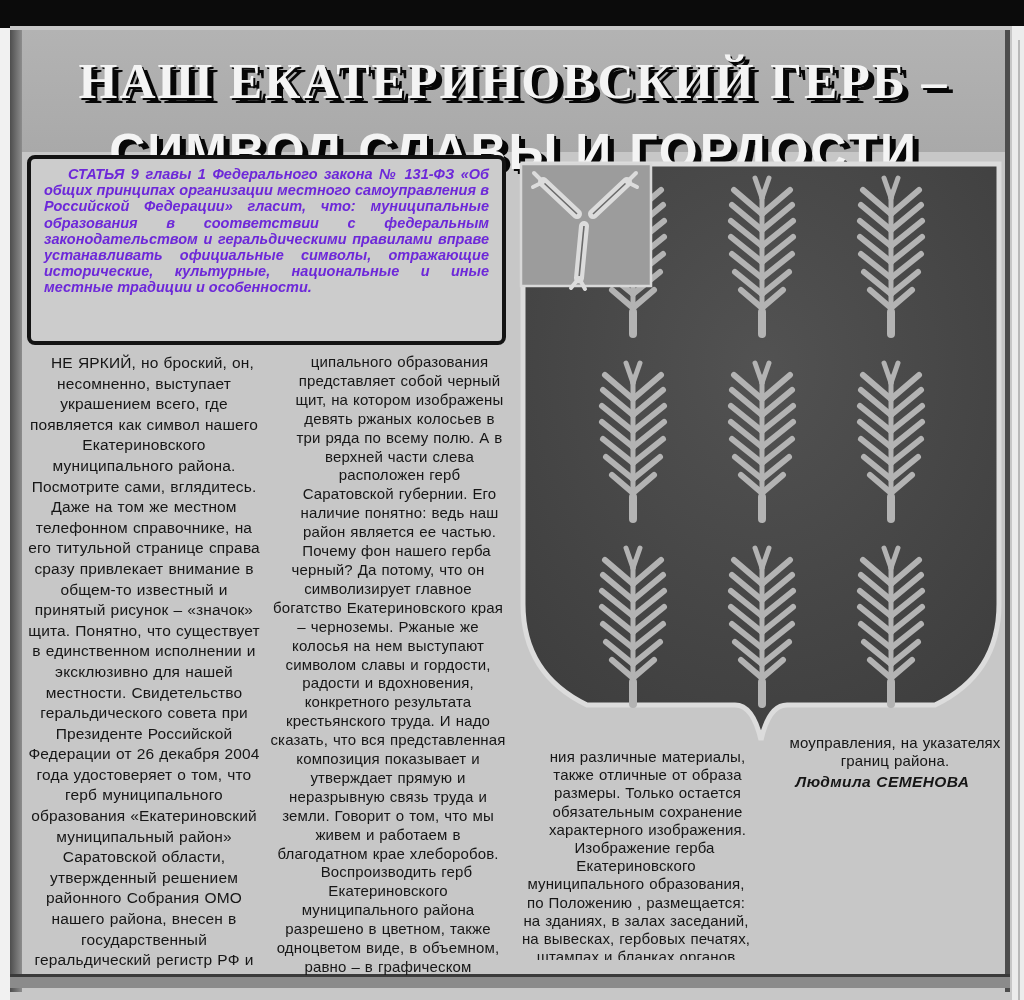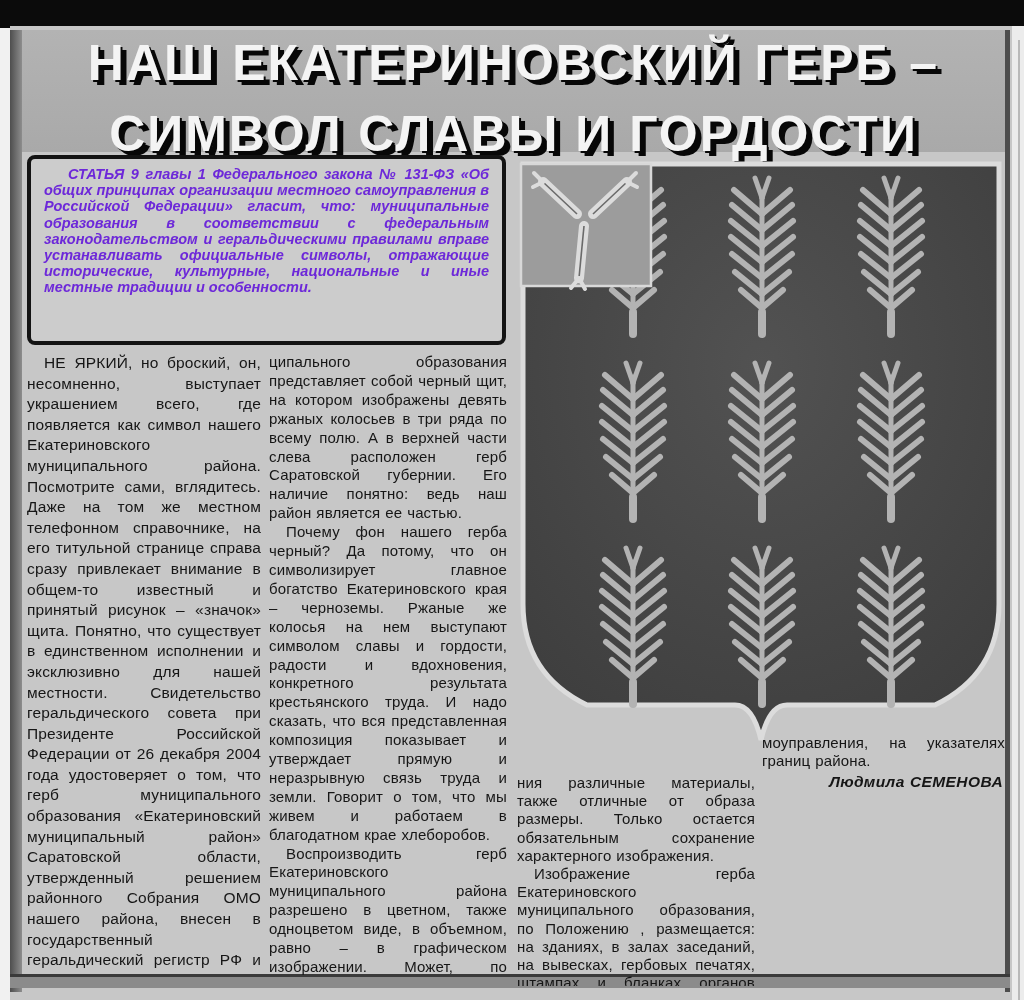--- a/index.html
+++ b/index.html
@@ -23,40 +23,40 @@
     position:absolute;left:22px;top:30px;width:983px;height:122px;
     background:linear-gradient(180deg,#b3b3b3,#a9a9a9);
     text-align:center;color:#f4f4f4;
   }
   .headline-line{
     display:block;font-weight:bold;font-size:50px;line-height:57px;
     letter-spacing:2px;margin-top:14px;
     text-shadow:6px 5px 0 #070707, 2px 2px 0 #070707;
     white-space:nowrap;
   }
-  .headline-line.first{margin-top:5px;}
+  .headline-line.first{margin-top:23px;font-family:Liberation Serif, serif;}
   
   .lead-box{
     position:absolute;left:27px;top:155px;width:479px;height:190px;box-sizing:border-box;
     border:4px solid #131313;border-radius:8px;background:#cccccc;
     padding:7px 13px 6px 13px;
     font-weight:bold;font-style:italic;font-size:14.5px;line-height:16.2px;
     color:#6d28d9;text-align:justify;overflow:hidden;
   }
   .lead-box p{margin:0;text-indent:24px;}
   
   .col{
     position:absolute;color:#161616;text-align:justify;overflow:hidden;
     letter-spacing:0.15px;word-spacing:0.6px;
   }
-  .col p{margin:0;text-indent:17px;}
-  .col p.cont{text-indent:0;}
+  .col p{margin:0;text-indent:17px;text-align:center;}
+  .col p.cont{text-indent:0;margin-left:23px;}
   .col1{left:27px;top:353px;width:234px;height:623px;font-size:15.5px;line-height:20.6px;}
   .col2{left:269px;top:353px;width:238px;height:623px;font-size:15px;line-height:18.9px;}
-  .col3{left:517px;top:774px;width:238px;height:212px;font-size:15px;line-height:18.2px;}
+  .col3{left:517px;top:748px;width:238px;height:212px;font-size:15px;line-height:18.2px;}
   .col4{left:762px;top:734px;width:243px;height:212px;font-size:15px;line-height:18.2px;}
   .byline{
     font-weight:bold;font-style:italic;font-size:15.5px;margin-top:3px !important;
     text-align:right;text-indent:0 !important;padding-right:2px;letter-spacing:0.4px;
   }
   
   .emblem{position:absolute;left:515px;top:158px;}
 </style>
 </head>
 <body>

